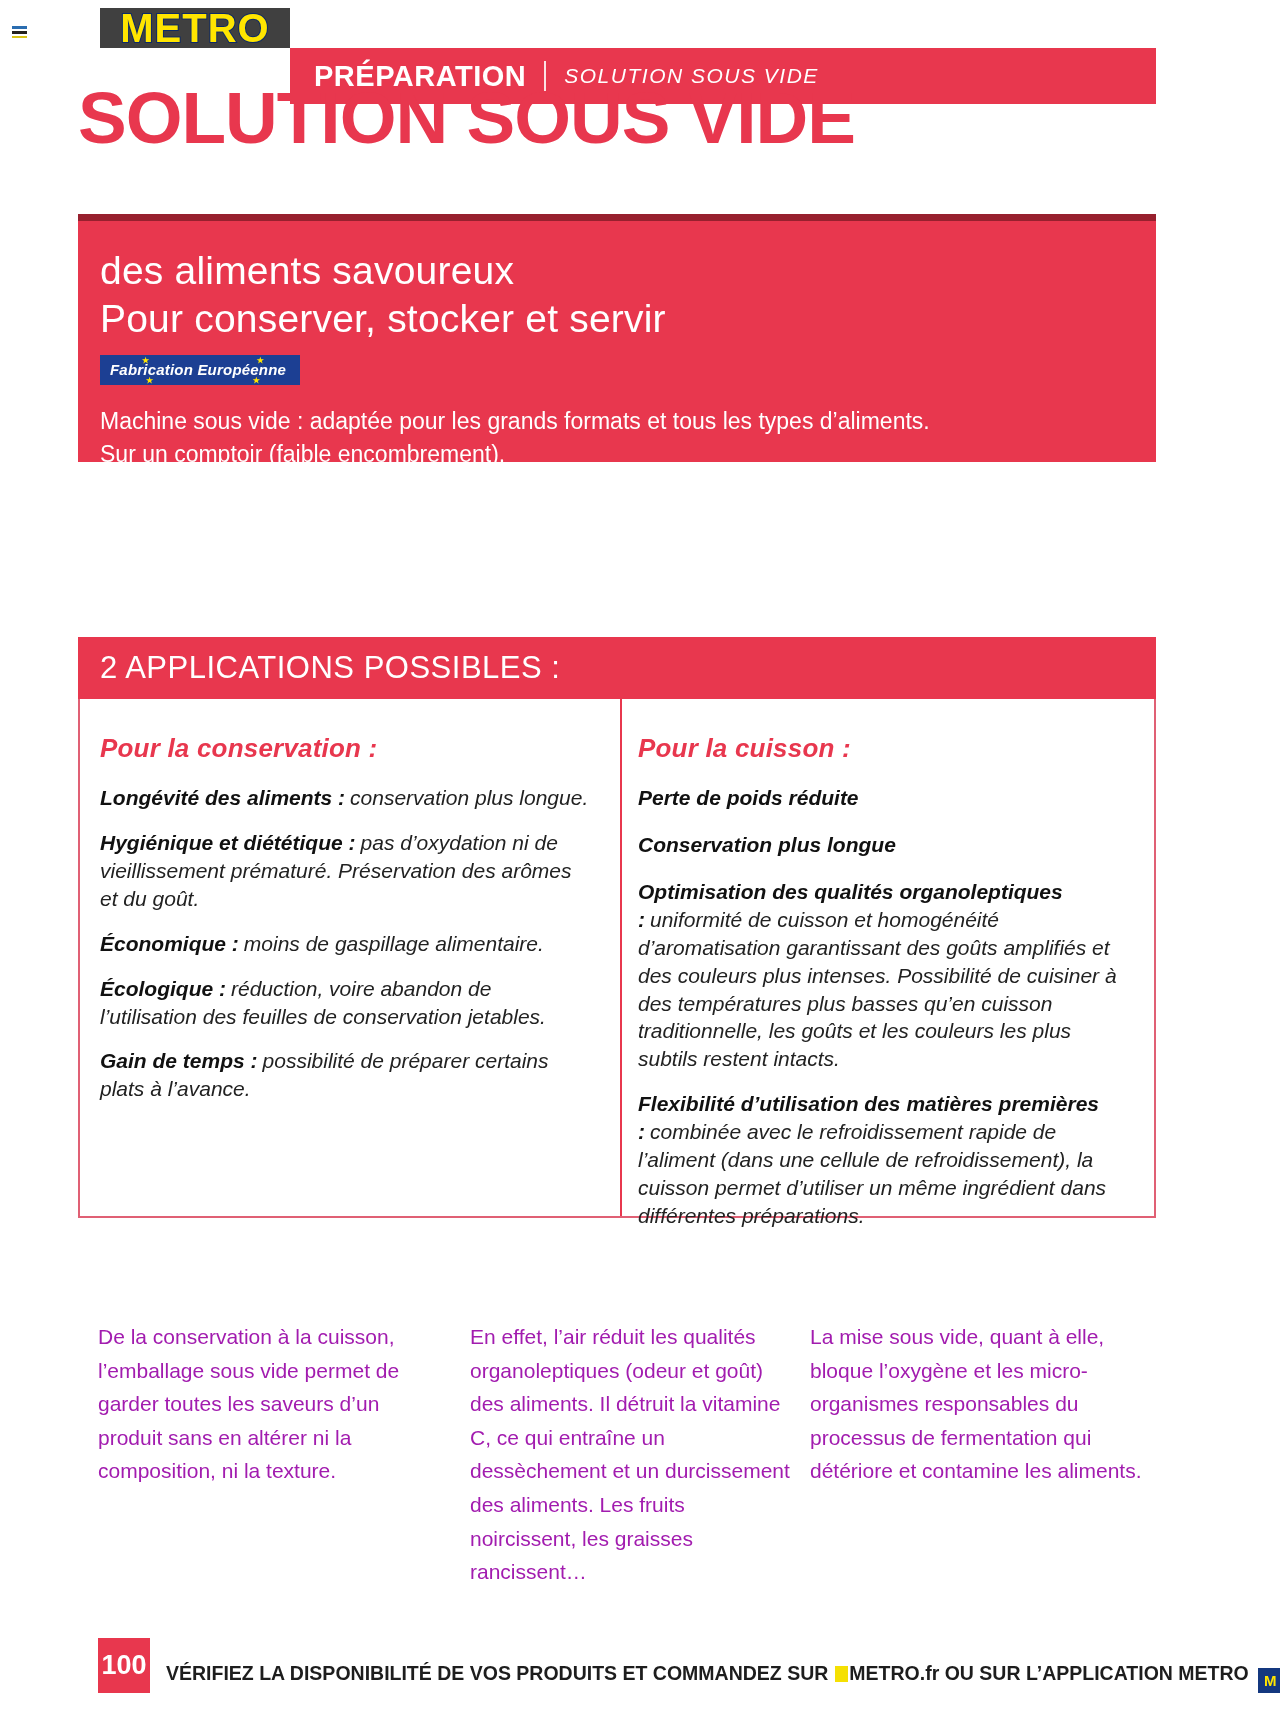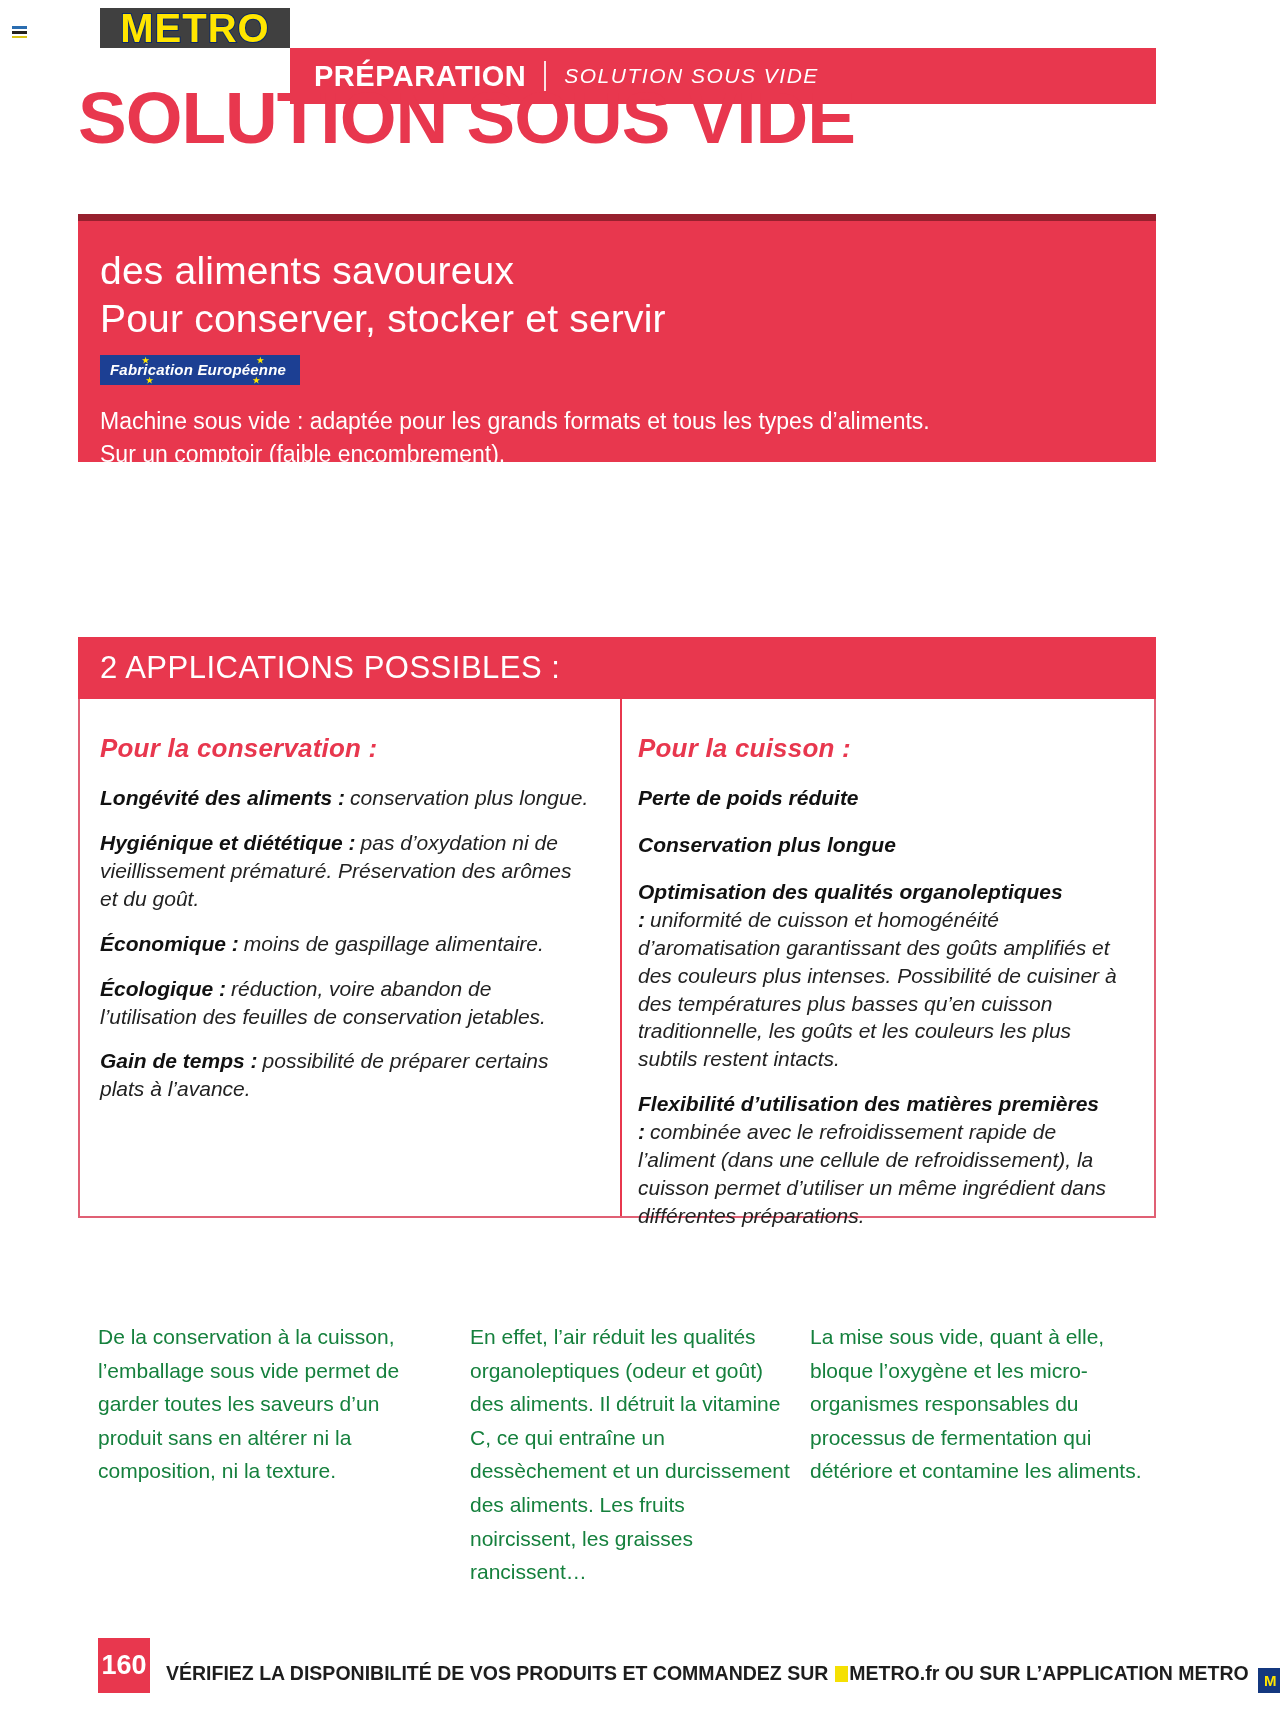--- a/index.html
+++ b/index.html
@@ -79,21 +79,21 @@
     width: 542px; border-right: 2px solid #E8374E;
     padding: 34px 26px 0 20px;
   }
   .apps-col-right { flex: 1; padding: 34px 24px 0 16px; }
   .col-title { color: #E8374E; font-size: 26px; font-weight: 800; margin-bottom: 20px; letter-spacing: 0.2px; }
   .apps-box p { font-size: 21px; line-height: 1.33; color: #222; margin-bottom: 17px; }
   .apps-box p .lead { font-weight: 800; color: #111; margin-right: 5px; }
   .apps-box p.bold-line { font-weight: 800; color: #111; margin-bottom: 19px; }
 
   
-  .bottom-col { position: absolute; top: 1320px; font-size: 21px; line-height: 1.6; color: #15803d; }
+  .bottom-col { position: absolute; top: 1320px; font-size: 21px; line-height: 1.6; color: #a21caf; }
   .bottom-col.c1 { left: 98px;  width: 305px; }
   .bottom-col.c2 { left: 455px; width: 320px; margin-left: 15px; }
   .bottom-col.c3 { left: 810px; width: 335px; }
 
   
   .page-num {
     position: absolute; left: 98px; top: 1638px; width: 52px; height: 55px;
     background: #E8374E; color: #fff; font-size: 27px; font-weight: 700;
     display: flex; align-items: center; justify-content: center;
   }
@@ -173,21 +173,21 @@
       <p class="bold-line">Conservation plus longue</p>
       <p><b class="lead">Optimisation des qualités organoleptiques :</b><span>uniformité de cuisson et homogénéité d’aromatisation garantissant des goûts amplifiés et des couleurs plus intenses. Possibilité de cuisiner à des températures plus basses qu’en cuisson traditionnelle, les goûts et les couleurs les plus subtils restent intacts.</span></p>
       <p><b class="lead">Flexibilité d’utilisation des matières premières :</b><span>combinée avec le refroidissement rapide de l’aliment (dans une cellule de refroidissement), la cuisson permet d’utiliser un même ingrédient dans différentes préparations.</span></p>
     </div>
   </div>
 
   <div class="bottom-col c1">De la conservation à la cuisson, l’emballage sous vide permet de garder toutes les saveurs d’un produit sans en altérer ni la composition, ni la texture.</div>
   <div class="bottom-col c2">En effet, l’air réduit les qualités organoleptiques (odeur et goût) des aliments. Il détruit la vitamine C, ce qui entraîne un dessèchement et un durcissement des aliments. Les fruits noircissent, les graisses rancissent…</div>
   <div class="bottom-col c3">La mise sous vide, quant à elle, bloque l’oxygène et les micro-organismes responsables du processus de fermentation qui détériore et contamine les aliments.</div>
 
-  <div class="page-num">160</div>
+  <div class="page-num">100</div>
 
   <div class="footer-line">
     <span class="t-med">VÉRIFIEZ LA DISPONIBILITÉ DE VOS PRODUITS ET COMMANDEZ</span>
     <span class="t-bold">SUR</span><span class="sq-yellow"></span><span class="t-bold">METRO.fr</span>
     <span class="t-med">OU</span>
     <span class="t-bold">SUR L’APPLICATION METRO</span><span class="m-logo">M</span>
   </div>
 
 </div>
 

